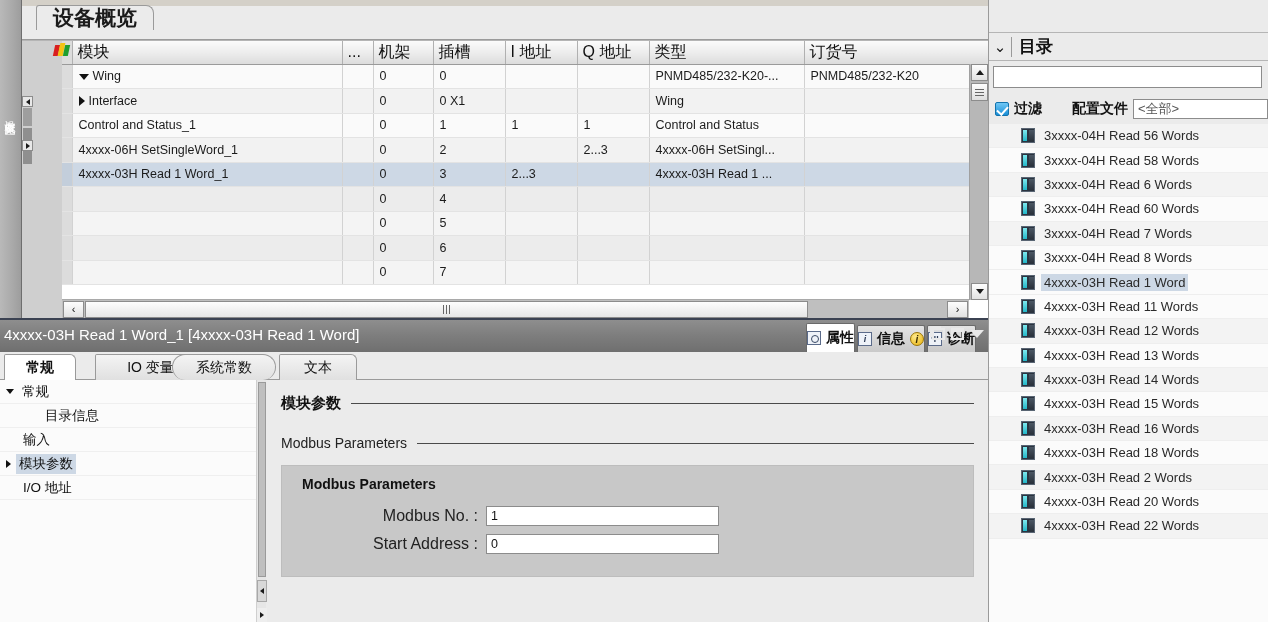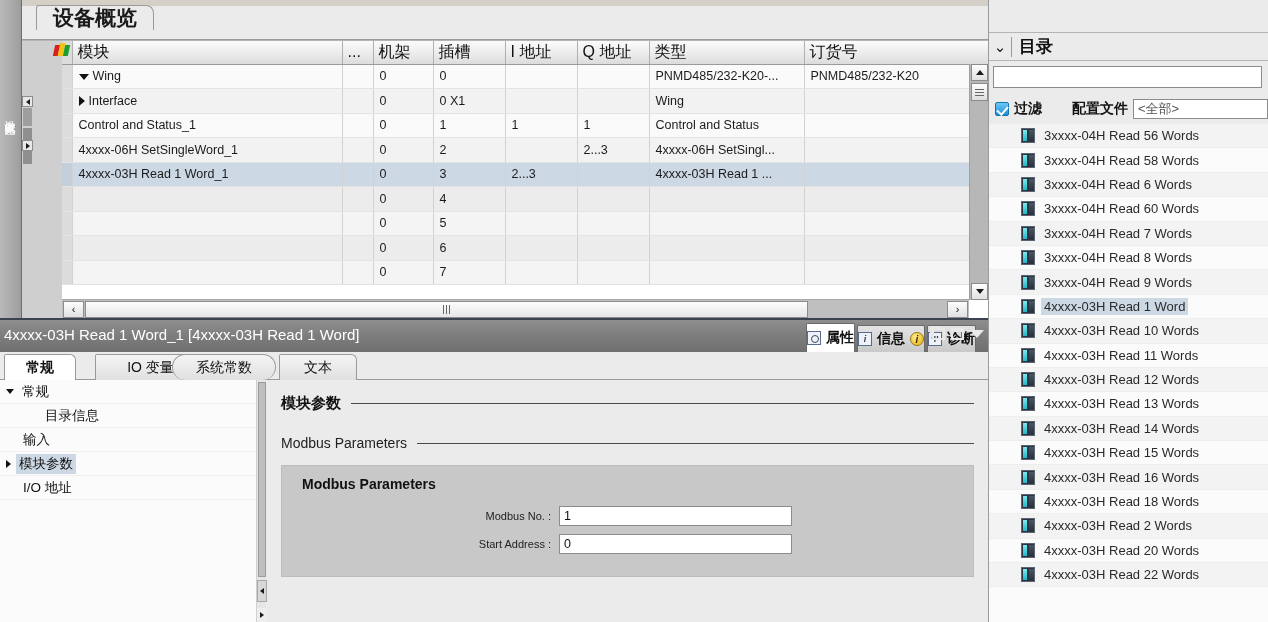--- a/index.html
+++ b/index.html
@@ -278,21 +278,21 @@
 
   .grp {
     margin-right:14px;
     background:#c8c8c8;
     border:1px solid #bdbdbd;
     padding:10px 0 14px 0;
     min-height:105px;
   }
   .grp-title { font-size:14px; font-weight:bold; color:#111; padding-left:20px; margin-bottom:14px; }
   .frow { display:flex; align-items:center; margin-bottom:8px; }
-  .frow .flabel { width:277px; text-align:right; padding-right:8px; font-size:11px; color:#222; }
+  .frow .flabel { width:204px; text-align:right; padding-right:8px; font-size:16px; color:#222; }
   .frow .finput {
     width:233px; height:20px;
     background:#fff; border:1px solid #8c8c8c;
     font-size:12.5px; color:#111;
     padding:0 4px; display:flex; align-items:center;
   }
 
   
   #catalog {
     position:absolute; left:988px; top:0; width:280px; height:622px;
@@ -696,68 +696,60 @@
           <span class="citxt">3xxxx-04H Read 60 Words</span>
         </div>
         <div class="cat-item alt">
           <span class="modico"></span>
           <span class="citxt">3xxxx-04H Read 7 Words</span>
         </div>
         <div class="cat-item">
           <span class="modico"></span>
           <span class="citxt">3xxxx-04H Read 8 Words</span>
         </div>
+        <div class="cat-item sel">
+          <span class="modico"></span>
+          <span class="citxt">4xxxx-03H Read 1 Word</span>
+        </div>
+        <div class="cat-item">
+          <span class="modico"></span>
+          <span class="citxt">4xxxx-03H Read 11 Words</span>
+        </div>
         <div class="cat-item alt">
           <span class="modico"></span>
-          <span class="citxt">3xxxx-04H Read 9 Words</span>
-        </div>
-        <div class="cat-item sel">
-          <span class="modico"></span>
-          <span class="citxt">4xxxx-03H Read 1 Word</span>
+          <span class="citxt">4xxxx-03H Read 12 Words</span>
+        </div>
+        <div class="cat-item">
+          <span class="modico"></span>
+          <span class="citxt">4xxxx-03H Read 13 Words</span>
         </div>
         <div class="cat-item alt">
           <span class="modico"></span>
-          <span class="citxt">4xxxx-03H Read 10 Words</span>
+          <span class="citxt">4xxxx-03H Read 14 Words</span>
         </div>
         <div class="cat-item">
           <span class="modico"></span>
-          <span class="citxt">4xxxx-03H Read 11 Words</span>
+          <span class="citxt">4xxxx-03H Read 15 Words</span>
         </div>
         <div class="cat-item alt">
           <span class="modico"></span>
-          <span class="citxt">4xxxx-03H Read 12 Words</span>
+          <span class="citxt">4xxxx-03H Read 16 Words</span>
         </div>
         <div class="cat-item">
           <span class="modico"></span>
-          <span class="citxt">4xxxx-03H Read 13 Words</span>
+          <span class="citxt">4xxxx-03H Read 18 Words</span>
         </div>
         <div class="cat-item alt">
           <span class="modico"></span>
-          <span class="citxt">4xxxx-03H Read 14 Words</span>
+          <span class="citxt">4xxxx-03H Read 2 Words</span>
         </div>
         <div class="cat-item">
           <span class="modico"></span>
-          <span class="citxt">4xxxx-03H Read 15 Words</span>
+          <span class="citxt">4xxxx-03H Read 20 Words</span>
         </div>
         <div class="cat-item alt">
           <span class="modico"></span>
-          <span class="citxt">4xxxx-03H Read 16 Words</span>
-        </div>
-        <div class="cat-item">
-          <span class="modico"></span>
-          <span class="citxt">4xxxx-03H Read 18 Words</span>
-        </div>
-        <div class="cat-item alt">
-          <span class="modico"></span>
-          <span class="citxt">4xxxx-03H Read 2 Words</span>
-        </div>
-        <div class="cat-item">
-          <span class="modico"></span>
-          <span class="citxt">4xxxx-03H Read 20 Words</span>
-        </div>
-        <div class="cat-item alt">
-          <span class="modico"></span>
           <span class="citxt">4xxxx-03H Read 22 Words</span>
         </div>
       </div>
   </div>
 
 </div>
 
 </body></html>

